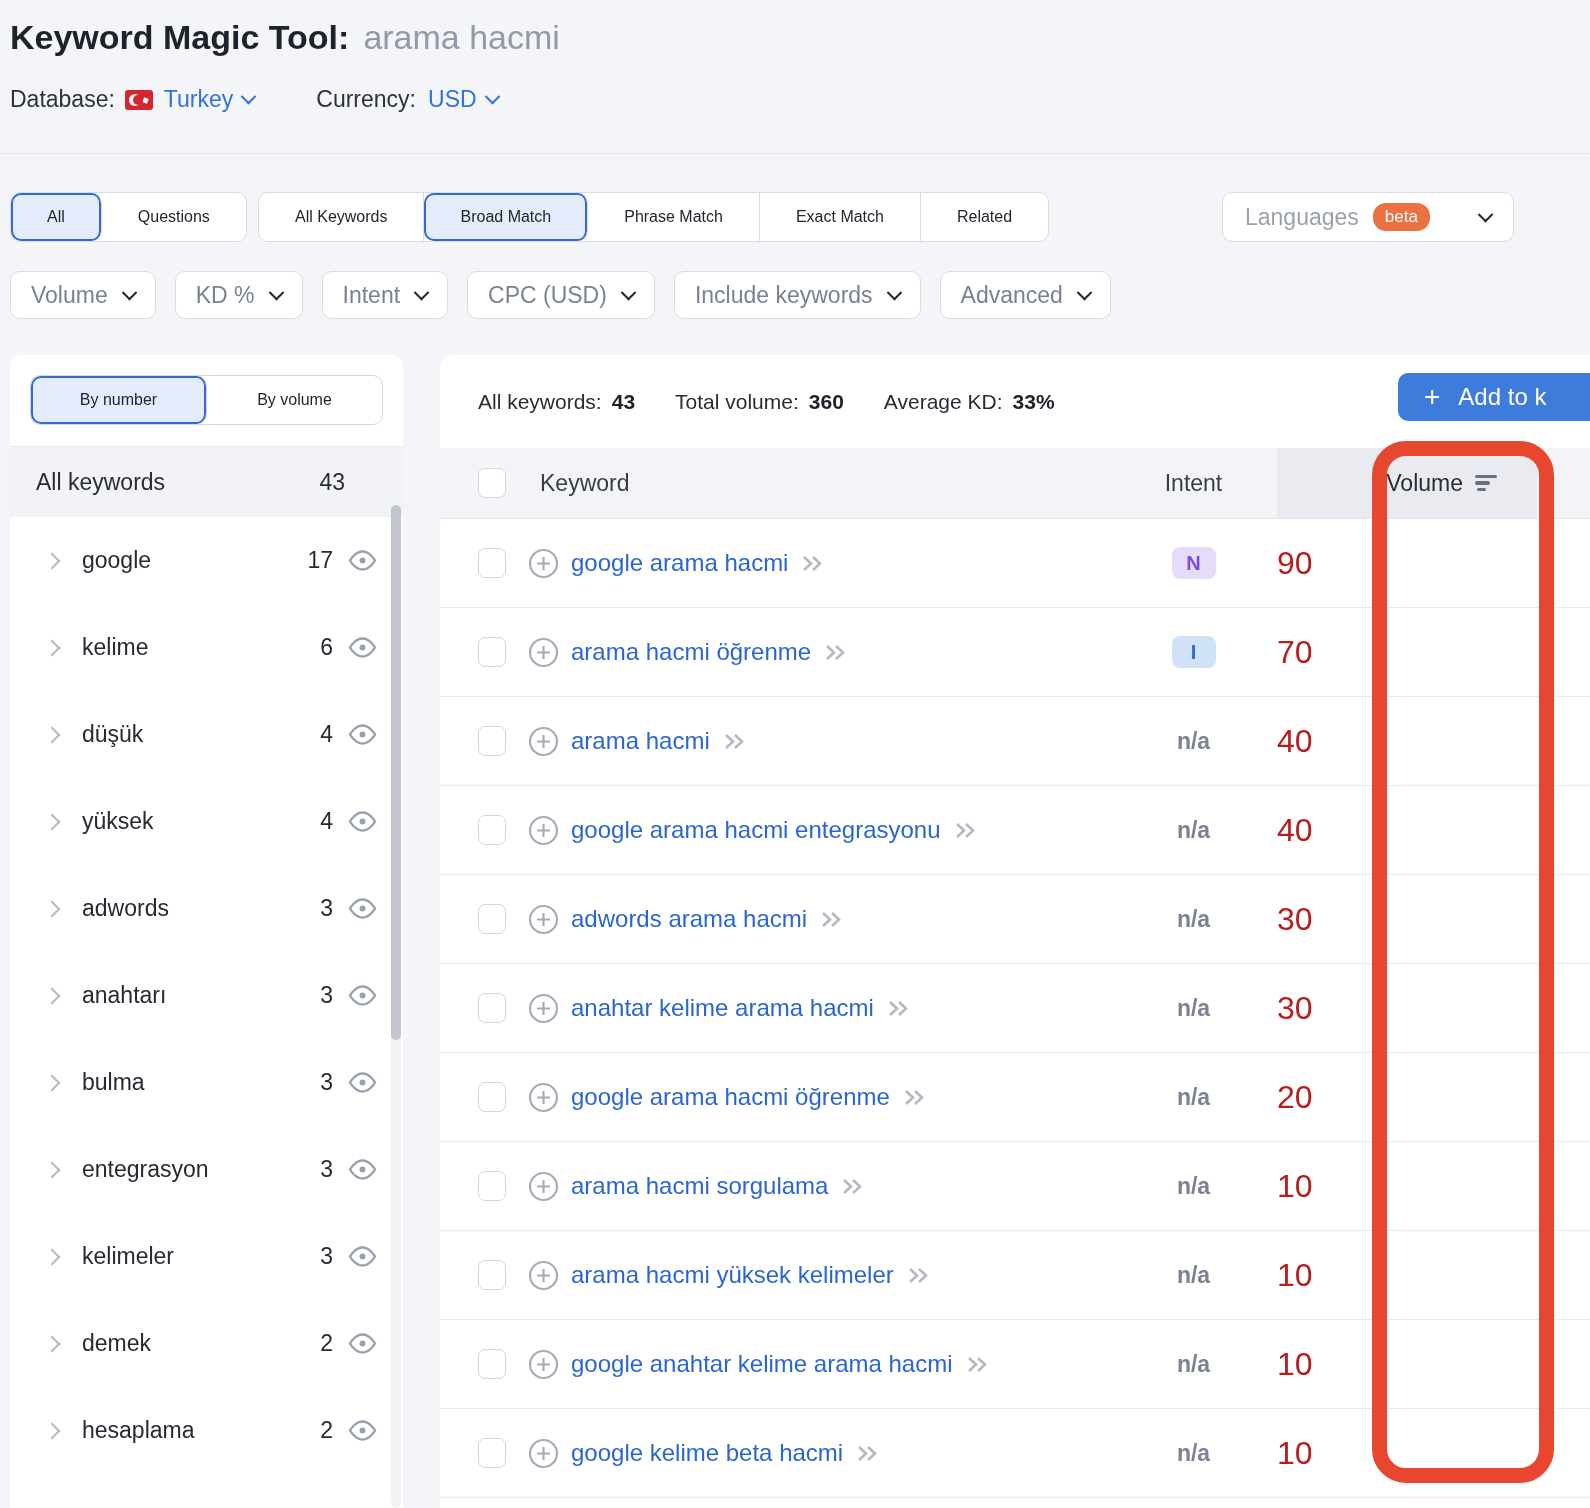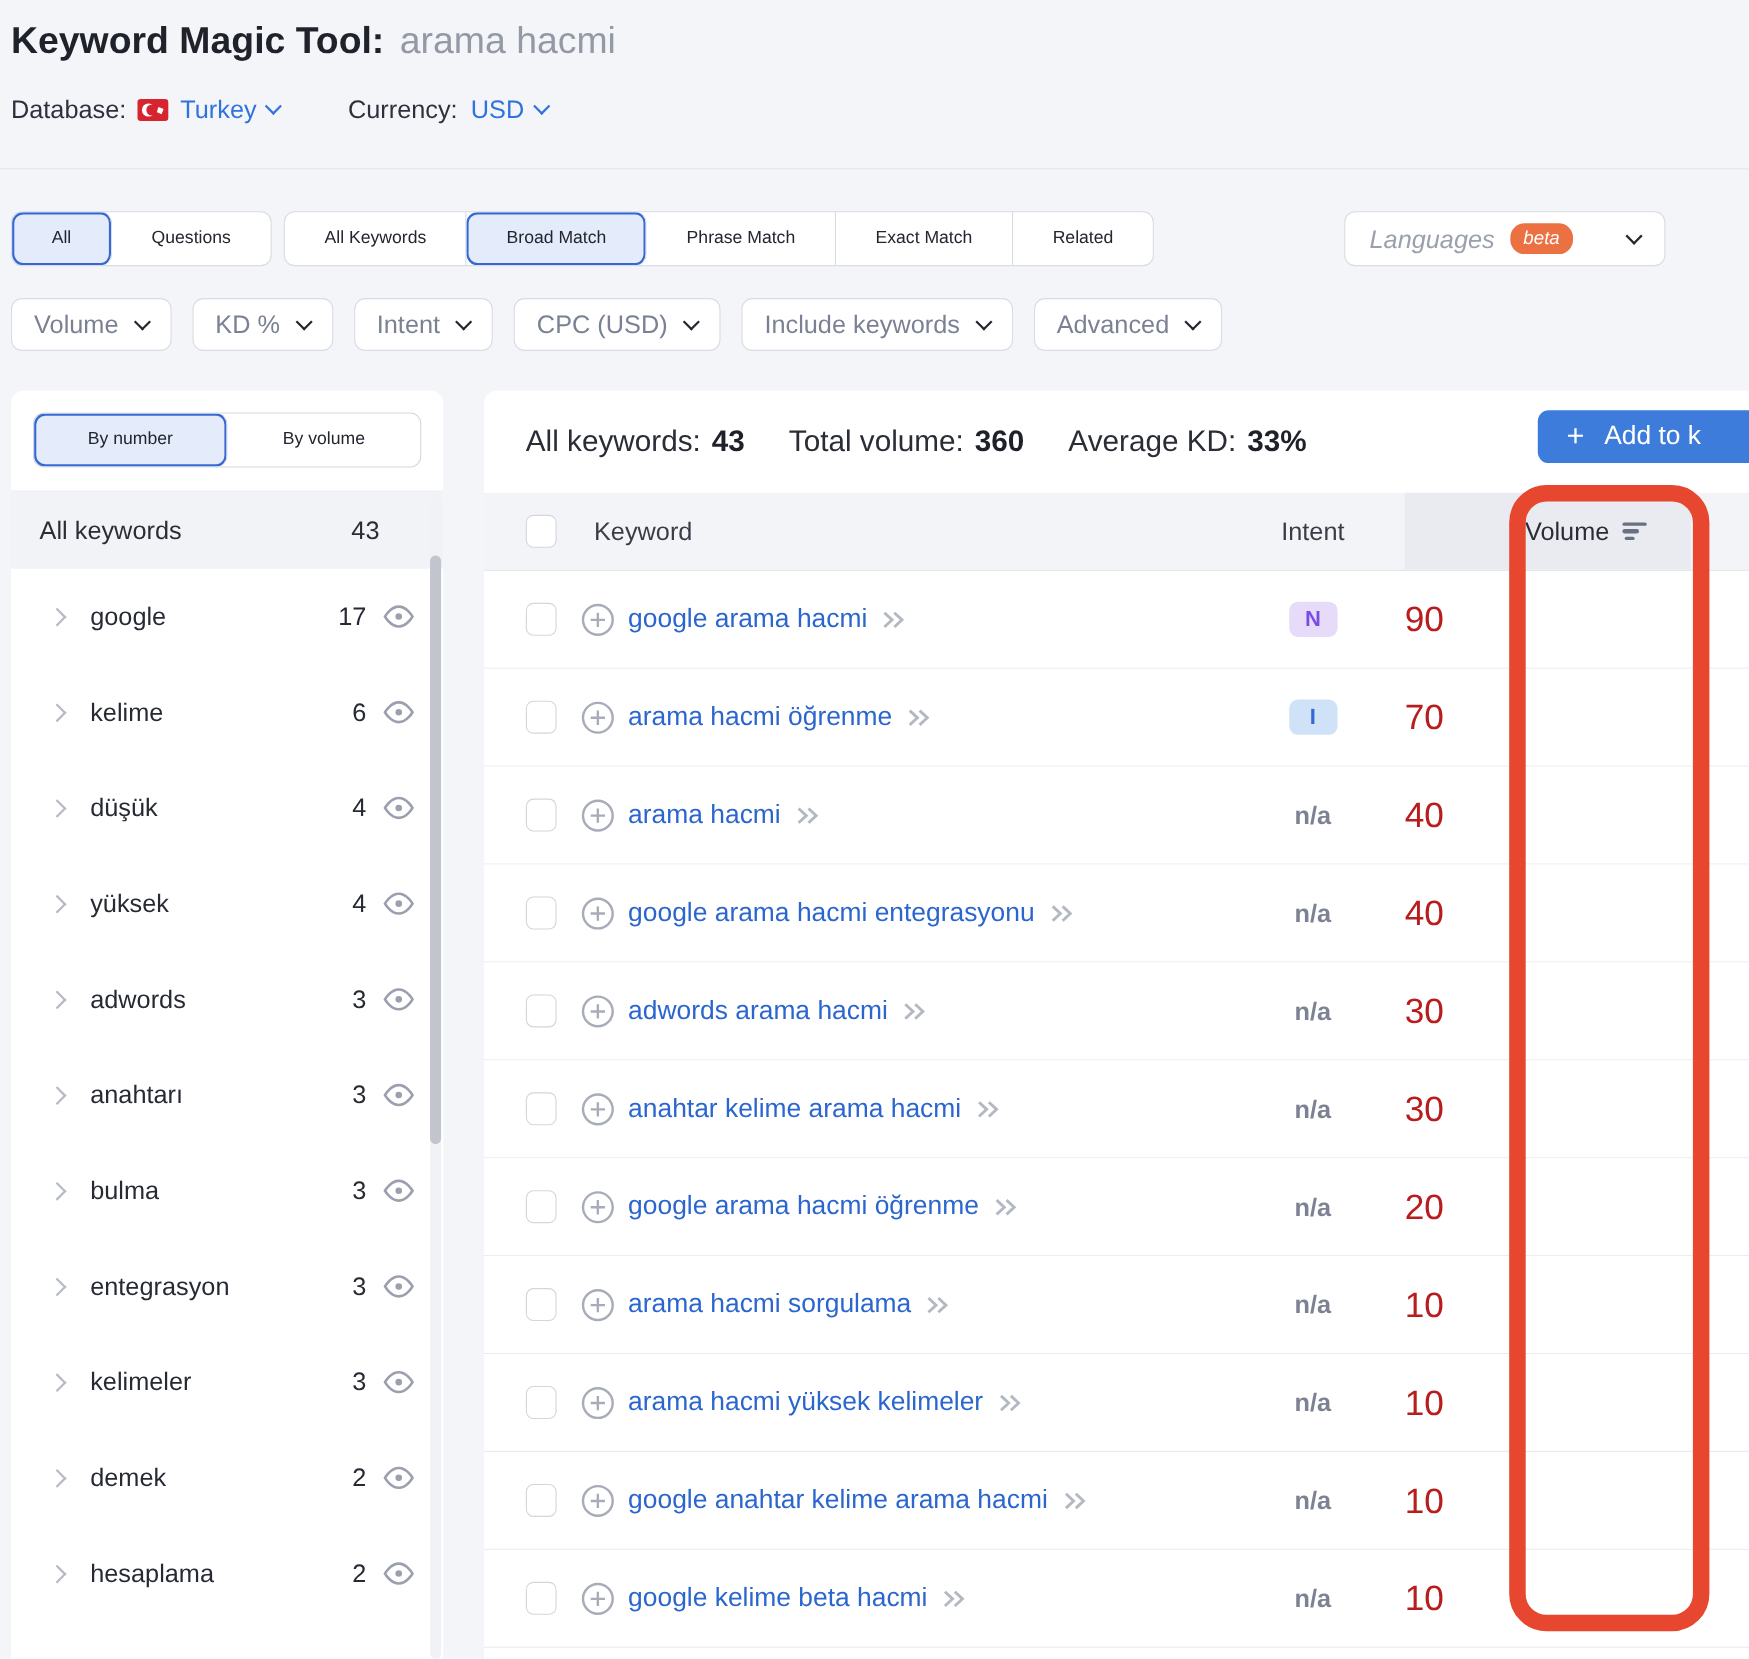--- a/index.html
+++ b/index.html
@@ -26,21 +26,21 @@
   .currency-group{margin-left:62px;display:flex;align-items:center;}
   .hdivider{position:absolute;left:0;right:0;top:153px;height:1px;background:#e4e6eb;}
 
   
   .seg-group{position:absolute;top:192px;display:flex;background:#fff;border:1px solid #d9dce4;border-radius:10px;height:50px;box-sizing:border-box;align-items:stretch;}
   .seg{display:flex;align-items:center;padding:0 36px;font-size:16px;color:#23252f;border-right:1px solid #d9dce4;cursor:pointer;white-space:nowrap;}
   .seg:last-child{border-right:none;}
   .seg.selected{background:#e4ecfb;box-shadow:inset 0 0 0 2px #3668d2;border-radius:10px;}
   #scope-tabs{left:10px;}
   #match-tabs{left:258px;}
-  .lang-box{position:absolute;top:192px;left:1222px;width:292px;height:50px;box-sizing:border-box;background:#fff;border:1px solid #d9dce4;border-radius:10px;display:flex;align-items:center;padding:0 22px;cursor:pointer;font-style:italic;}
+  .lang-box{position:absolute;top:192px;left:1222px;width:292px;height:50px;box-sizing:border-box;background:#fff;border:1px solid #d9dce4;border-radius:10px;display:flex;align-items:center;padding:0 22px;cursor:pointer;}
   .lang-box .llabel{font-size:23px;color:#9ba0ad;}
   .beta-badge{background:#ec7142;color:#fff;font-size:17px;line-height:1;padding:5px 12px 6px;border-radius:13px;margin-left:14px;}
   .lang-box .chev{margin-left:auto;}
 
   
   .filters{position:absolute;left:10px;top:271px;display:flex;gap:19px;}
   .pill{height:48px;box-sizing:border-box;background:#fff;border:1px solid #d9dce4;border-radius:10px;display:flex;align-items:center;justify-content:space-between;padding:0 20px;font-size:23px;color:#7b8194;cursor:pointer;white-space:nowrap;}
   .pill .chev{margin-left:16px;}
 
   
@@ -58,21 +58,21 @@
   .sgroup{height:87px;display:flex;align-items:center;padding:0 25px 0 36px;cursor:pointer;}
   .chev-r{display:inline-block;width:10px;height:10px;border-right:2.5px solid #b6bac4;border-bottom:2.5px solid #b6bac4;transform:rotate(-45deg);margin-right:24px;flex:none;}
   .glabel{font-size:23px;color:#272933;}
   .gcount{margin-left:auto;font-size:23px;color:#272933;}
   .eye{width:31px;height:23px;margin-left:14px;flex:none;}
   .rail{position:absolute;top:95px;bottom:0;right:2px;width:10px;background:#f1f2f5;border-radius:5px;}
   .thumb{position:absolute;top:150px;height:535px;right:2px;width:10px;background:#c2c5cd;border-radius:5px;}
 
   
   .stats{height:93px;display:flex;align-items:center;gap:40px;padding-left:38px;position:relative;}
-  .stat{font-size:27px;color:#2a2c36;display:flex;gap:10px;align-items:center;white-space:nowrap;}
+  .stat{font-size:21px;color:#2a2c36;display:flex;gap:10px;align-items:center;white-space:nowrap;}
   .stat b{color:#1f212a;font-weight:700;}
   .add-btn{position:absolute;left:958px;top:18px;height:48px;width:280px;box-sizing:border-box;border:none;background:#3e7cdc;color:#fff;border-radius:10px;display:flex;align-items:center;gap:18px;padding:0 26px;font-size:24px;font-family:inherit;cursor:pointer;}
   .plus-glyph::before{content:"+";font-size:28px;font-weight:400;line-height:1;}
 
   
   .thead{height:70px;background:#f3f4f8;display:flex;align-items:center;padding-left:38px;border-bottom:1px solid #e3e5ea;font-size:23px;color:#3a3d48;}
   .thead .klabel{margin-left:34px;}
   .col-intent{width:167px;flex:none;display:flex;justify-content:center;align-items:center;}
   .col-volume{width:260px;flex:none;text-align:left;padding-right:40px;box-sizing:border-box;font-size:32px;color:#b91c1c;}
   .col-tail{width:53px;flex:none;}

